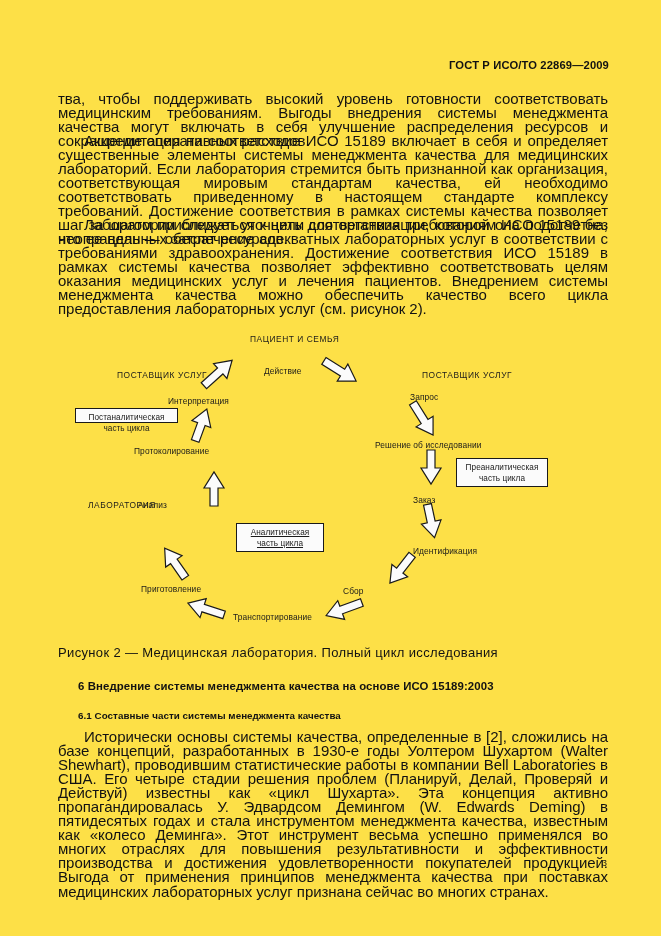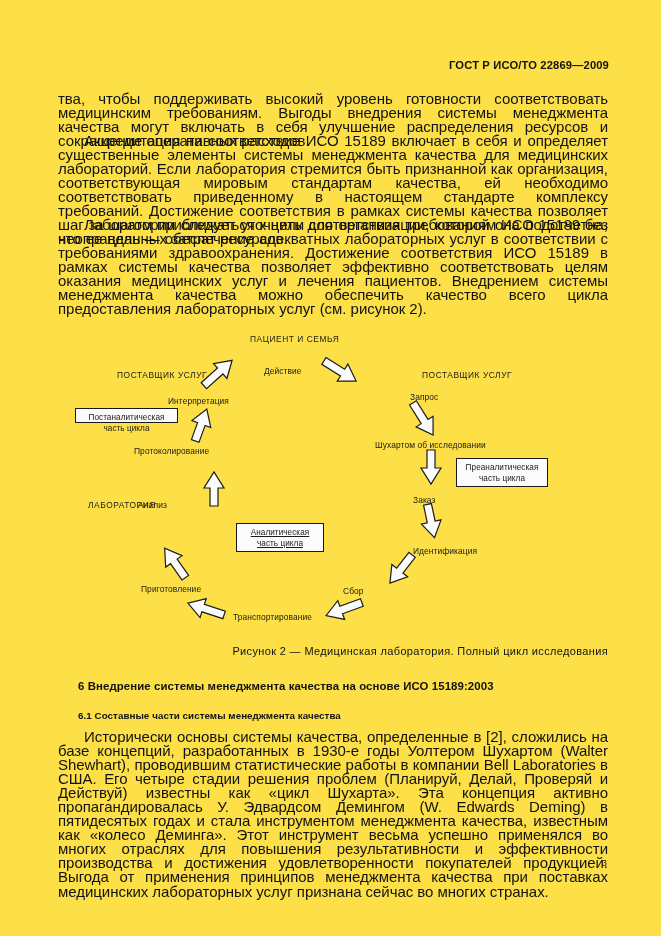--- a/index.html
+++ b/index.html
@@ -85,22 +85,22 @@
     position: absolute;
     transform-origin: 50% 50%;
   }
   .fig-arrow svg { display: block; overflow: visible; }
 
   .fig-caption {
     position: absolute;
     left: 0;
     width: 550px;
     top: 645px;
-    text-align: right;
-    font-size: 11px;
+    text-align: left;
+    font-size: 13px;
     letter-spacing: 0.35px;
   }
 
   
   h2.sec {
     position: absolute;
     left: 78px;
     margin: 0;
     font-size: 11.4px;
     font-weight: bold;
@@ -149,21 +149,21 @@
 
     <div class="fig-label caps" style="left:168px; top:4px;">ПАЦИЕНТ И СЕМЬЯ</div>
 
     <div class="fig-label caps" style="left:35px; top:40px;">ПОСТАВЩИК УСЛУГ</div>
     <div class="fig-label caps" style="left:340px; top:40px;">ПОСТАВЩИК УСЛУГ</div>
 
     <div class="fig-label caps" style="left:6px; top:170px;">ЛАБОРАТОРИЯ</div>
 
     <div class="fig-label" style="left:206px; top:36px;">Действие</div>
     <div class="fig-label" style="left:337px; top:62px;margin-left:15px;">Запрос</div>
-    <div class="fig-label" style="left:317px; top:110px;">Шухартом об исследовании</div>
+    <div class="fig-label" style="left:317px; top:110px;">Решение об исследовании</div>
     <div class="fig-label" style="left:355px; top:165px;">Заказ</div>
     <div class="fig-label" style="left:355px; top:216px;">Идентификация</div>
     <div class="fig-label" style="left:285px; top:256px;">Сбор</div>
     <div class="fig-label" style="left:175px; top:282px;">Транспортирование</div>
     <div class="fig-label" style="left:83px; top:254px;">Приготовление</div>
     <div class="fig-label" style="left:80px; top:170px;">Анализ</div>
     <div class="fig-label" style="left:76px; top:116px;">Протоколирование</div>
     <div class="fig-label" style="left:110px; top:66px;">Интерпретация</div>
 
     <div class="fig-box" style="left:17px; top:78px; width:103px; height:15px;">Постаналитическая часть цикла</div>

